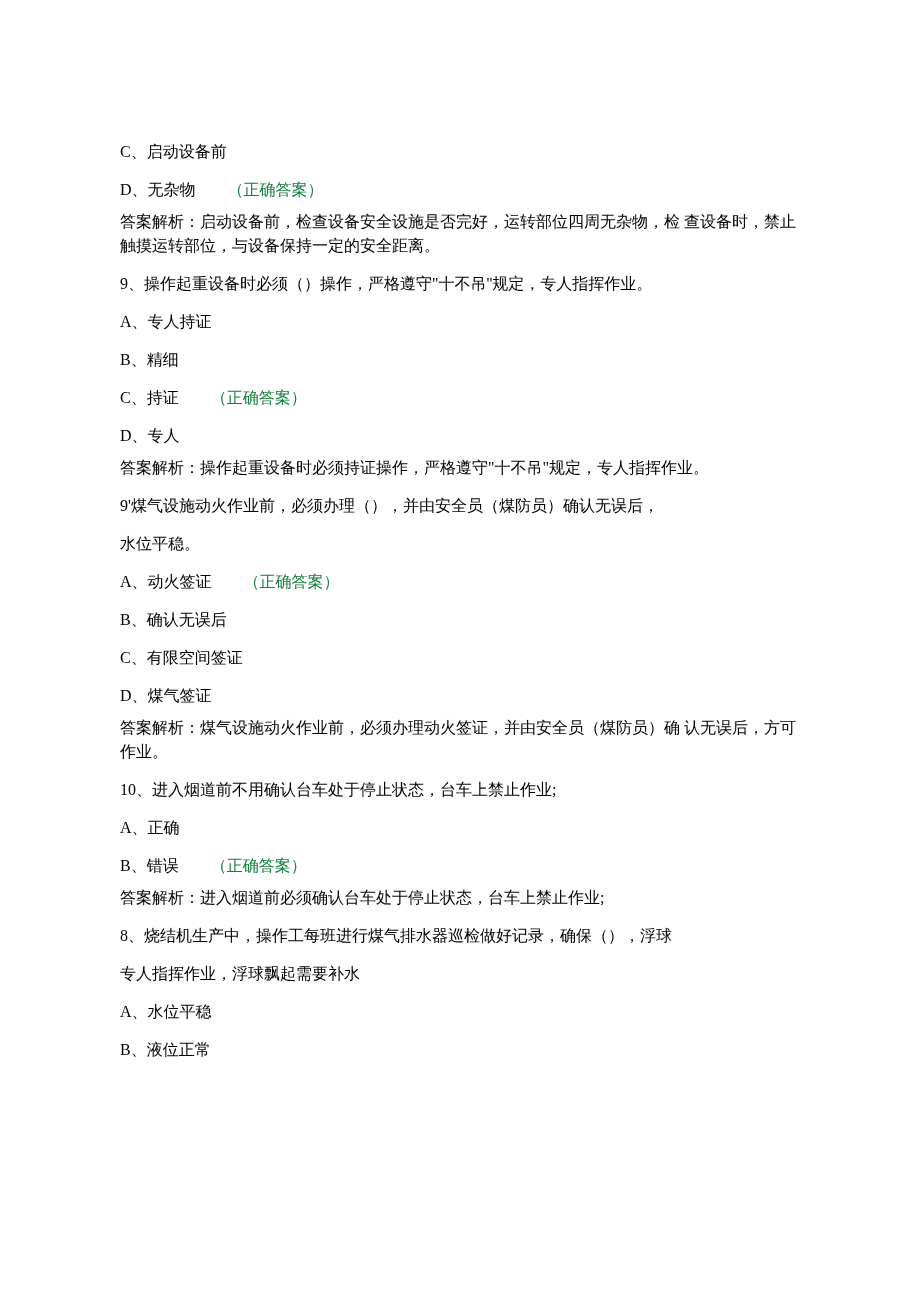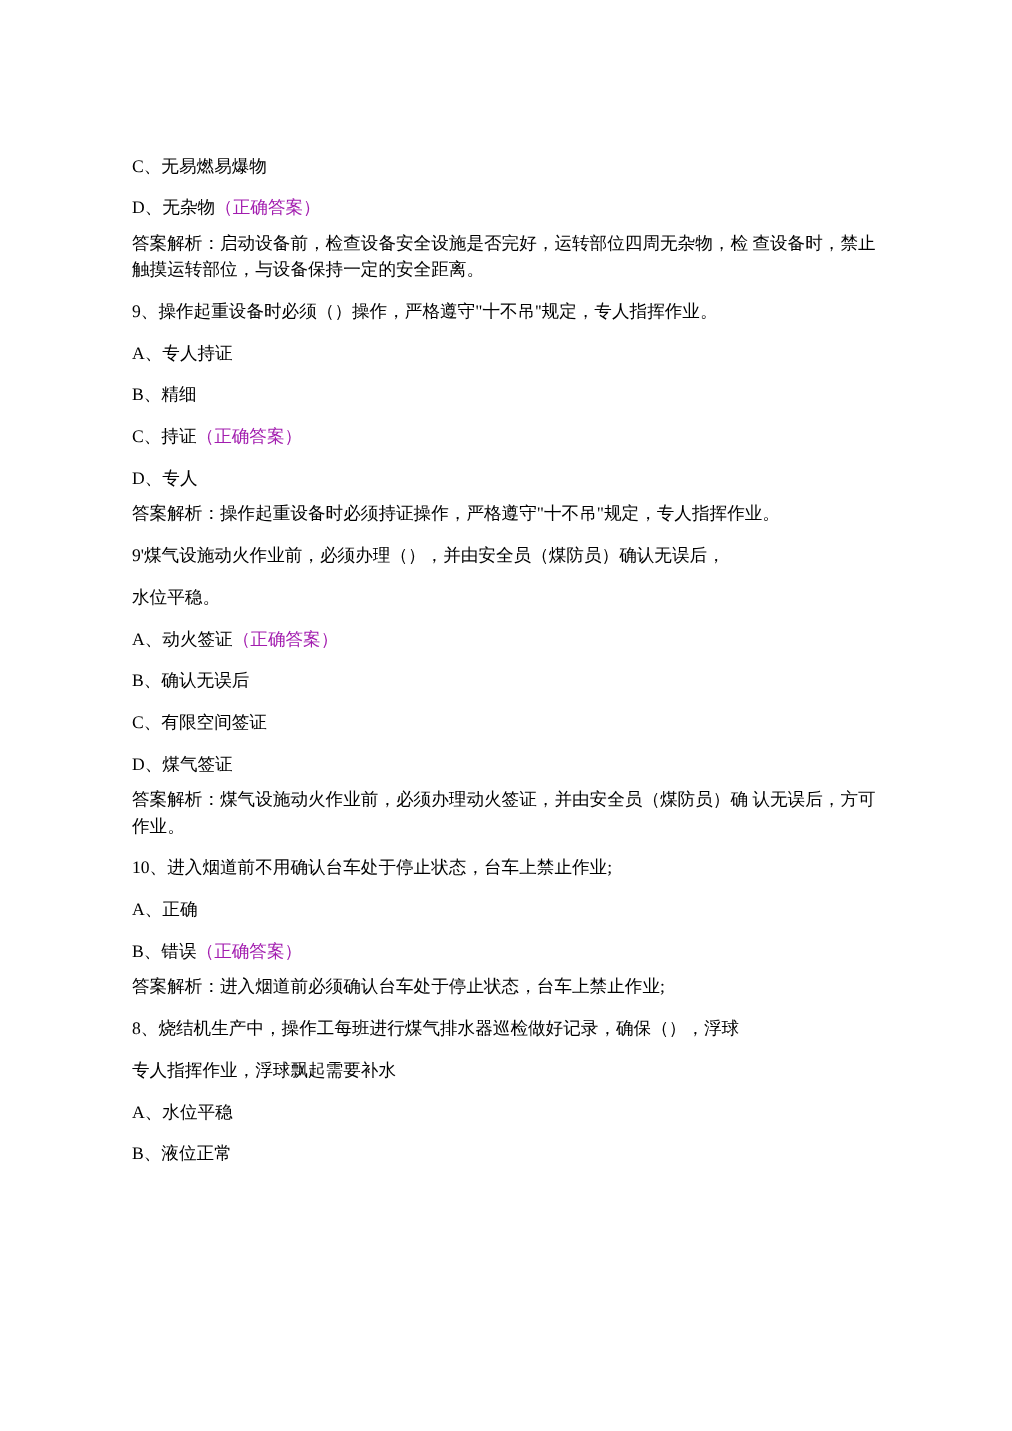--- a/index.html
+++ b/index.html
@@ -10,36 +10,37 @@
       background: #fff;
       margin: 0;
       padding: 140px 120px 60px 120px;
       width: 920px;
       box-sizing: border-box;
     }
     .line {
       margin-bottom: 14px;
     }
     .correct-answer {
-      color: #a21caf;
+      color: #15803d;
+      padding-left: 32px;
     }
     .explanation {
       margin-top: -6px;
       margin-bottom: 14px;
       font-family: Liberation Serif, serif;
     }
     .question {
       margin-top: 14px;
       margin-bottom: 14px;
     }
   </style>
 </head>
 <body>
 
-<div class="line">C、无易燃易爆物</div>
+<div class="line">C、启动设备前</div>
 
 <div class="line">
   <span>D、无杂物</span><span class="correct-answer">（正确答案）</span>
 </div>
 
 <div class="explanation">答案解析：启动设备前，检查设备安全设施是否完好，运转部位四周无杂物，检 查设备时，禁止触摸运转部位，与设备保持一定的安全距离。</div>
 
 <div class="question">9、操作起重设备时必须（）操作，严格遵守"十不吊''规定，专人指挥作业。</div>
 <div class="line">A、专人持证</div>
 <div class="line">B、精细</div>

